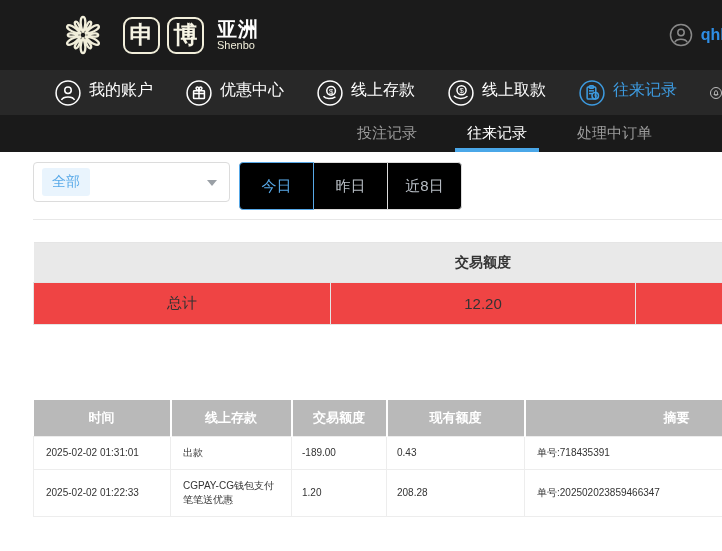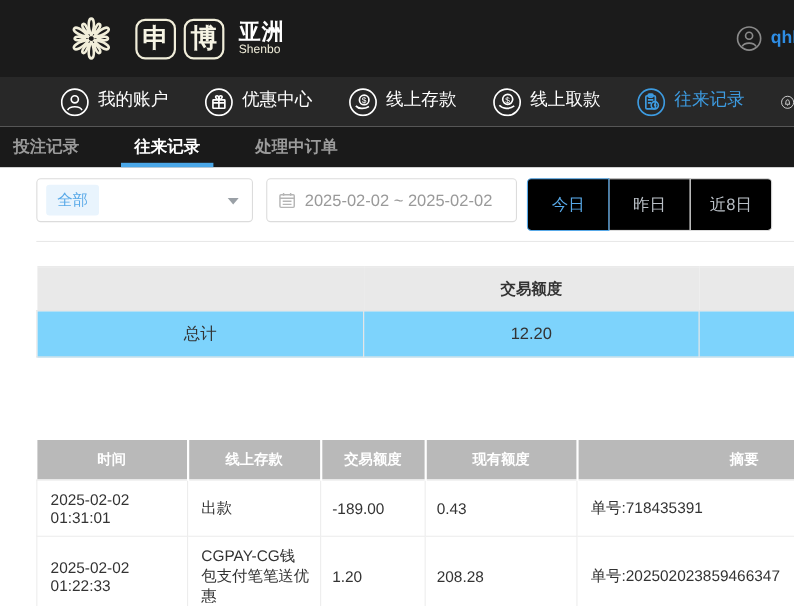--- a/index.html
+++ b/index.html
@@ -26,21 +26,21 @@
   
   .navbar { height:45px; background:#282828; display:flex; align-items:center;
     gap:33px; padding-left:55px; }
   .nav-item { display:flex; align-items:flex-start; gap:8px; color:#fff;
     font-size:16px; cursor:pointer; white-space:nowrap; }
   .nav-item .nav-ic { width:26px; height:26px; color:#fff; }
   .nav-item.active, .nav-item.active .nav-ic { color:#3d9be0; }
   .nav-bell { margin-left:0; width:28px; height:28px; color:#fff; }
 
   
-  .subnav { height:37px; background:#1a1a1a; display:flex; gap:26px;font-weight:bold; }
+  .subnav { height:37px; background:#1a1a1a; display:flex; padding-left:345px; gap:26px; }
   .subnav-item { color:#9b9b9b; font-size:15px; display:flex; align-items:center;
     padding:0 12px; cursor:pointer; border-bottom:4px solid transparent; padding-top:4px; }
   .subnav-item.active { color:#fff; border-bottom-color:#4aa7e8; }
 
   
   .filters { display:flex; margin:10px 0 0 33px; gap:12px; height:40px; }
   .select-box { width:197px; border:1px solid #dcdcdc; border-radius:4px;
     display:flex; align-items:center; padding:0 8px; position:relative; background:#fff; }
   .tag { background:#e9f4fd; color:#58a9e8; padding:5px 10px; border-radius:3px;
     font-size:14px; }
@@ -59,34 +59,34 @@
   .quick-btn.active { color:#58a9e8; border-color:#58a9e8; position:relative; z-index:1; }
 
   .divider { margin:17px 0 0 33px; border-top:1px solid #e8e8e8; }
 
   
   .summary-table { margin:22px 0 0 33px; width:794px; border-collapse:collapse;
     table-layout:fixed; }
   .summary-table th { background:#e9e9e9; height:40px; font-size:14px; color:#333;
     font-weight:bold; border-top:1px solid #e5e5e5; }
   .summary-table td { border:1px solid #e5e5e5; height:42px; text-align:center;
-    font-size:15px; color:#333; background:#7dd3fc; }
+    font-size:15px; color:#333; background:#ef4444; }
   .summary-table col.c1 { width:297px; } .summary-table col.c2 { width:305px; }
   .summary-table col.c3 { width:192px; }
 
   
   .main-table { margin:75px 0 0 33px; width:794px; border-collapse:collapse;
     table-layout:fixed; }
   .main-table col.t1 { width:137px; } .main-table col.t2 { width:121px; }
   .main-table col.t3 { width:95px; }  .main-table col.t4 { width:138px; }
   .main-table col.t5 { width:303px; }
   .main-table th { background:#b9b9b9; color:#fff; font-size:13px; font-weight:bold;
     height:36px; border-left:2px solid #fff; text-align:center; }
   .main-table th:first-child { border-left:none; }
-  .main-table td { border:1px solid #ededed; font-size:14px; color:#333;
+  .main-table td { border:1px solid #ededed; font-size:10px; color:#333;
     padding:9px 10px; background:#fff; }
   .main-table td.al { text-align:left; padding-left:12px; }
   .main-table td.ar { text-align:left; padding-right:13px; }
 </style>
 </head>
 <body>
 
 <div class="topbar">
   <div class="logo-wrap">
     <svg class="logo-flower" viewBox="0 0 48 48" fill="none" stroke="#f1eeda" stroke-width="2">
@@ -192,31 +192,20 @@
   <div class="subnav-item">
     <span>处理中订单</span>
   </div>
 </div>
 
 <div class="filters">
   <div class="select-box">
     <span class="tag">全部</span>
     <span class="caret"></span>
   </div>
-  <div class="date-box">
-    <svg class="cal-ic" viewBox="0 0 16 16" fill="none" stroke="currentColor" stroke-width="1.3">
-      <rect x="1.5" y="3" width="13" height="11.5" rx="1"></rect>
-      <line x1="1.5" y1="6.2" x2="14.5" y2="6.2"></line>
-      <line x1="4.8" y1="1.5" x2="4.8" y2="4"></line>
-        <line x1="11.2" y1="1.5" x2="11.2" y2="4"></line>
-      <line x1="4" y1="9" x2="12" y2="9"></line>
-        <line x1="4" y1="11.8" x2="12" y2="11.8"></line>
-    </svg>
-    <span>2025-02-02 ~ 2025-02-02</span>
-  </div>
   <div class="btn-group">
     <button class="quick-btn active">今日</button>
     <button class="quick-btn">昨日</button>
     <button class="quick-btn">近8日</button>
   </div>
 </div>
 
 <div class="divider"></div>
 
 <table class="summary-table">

